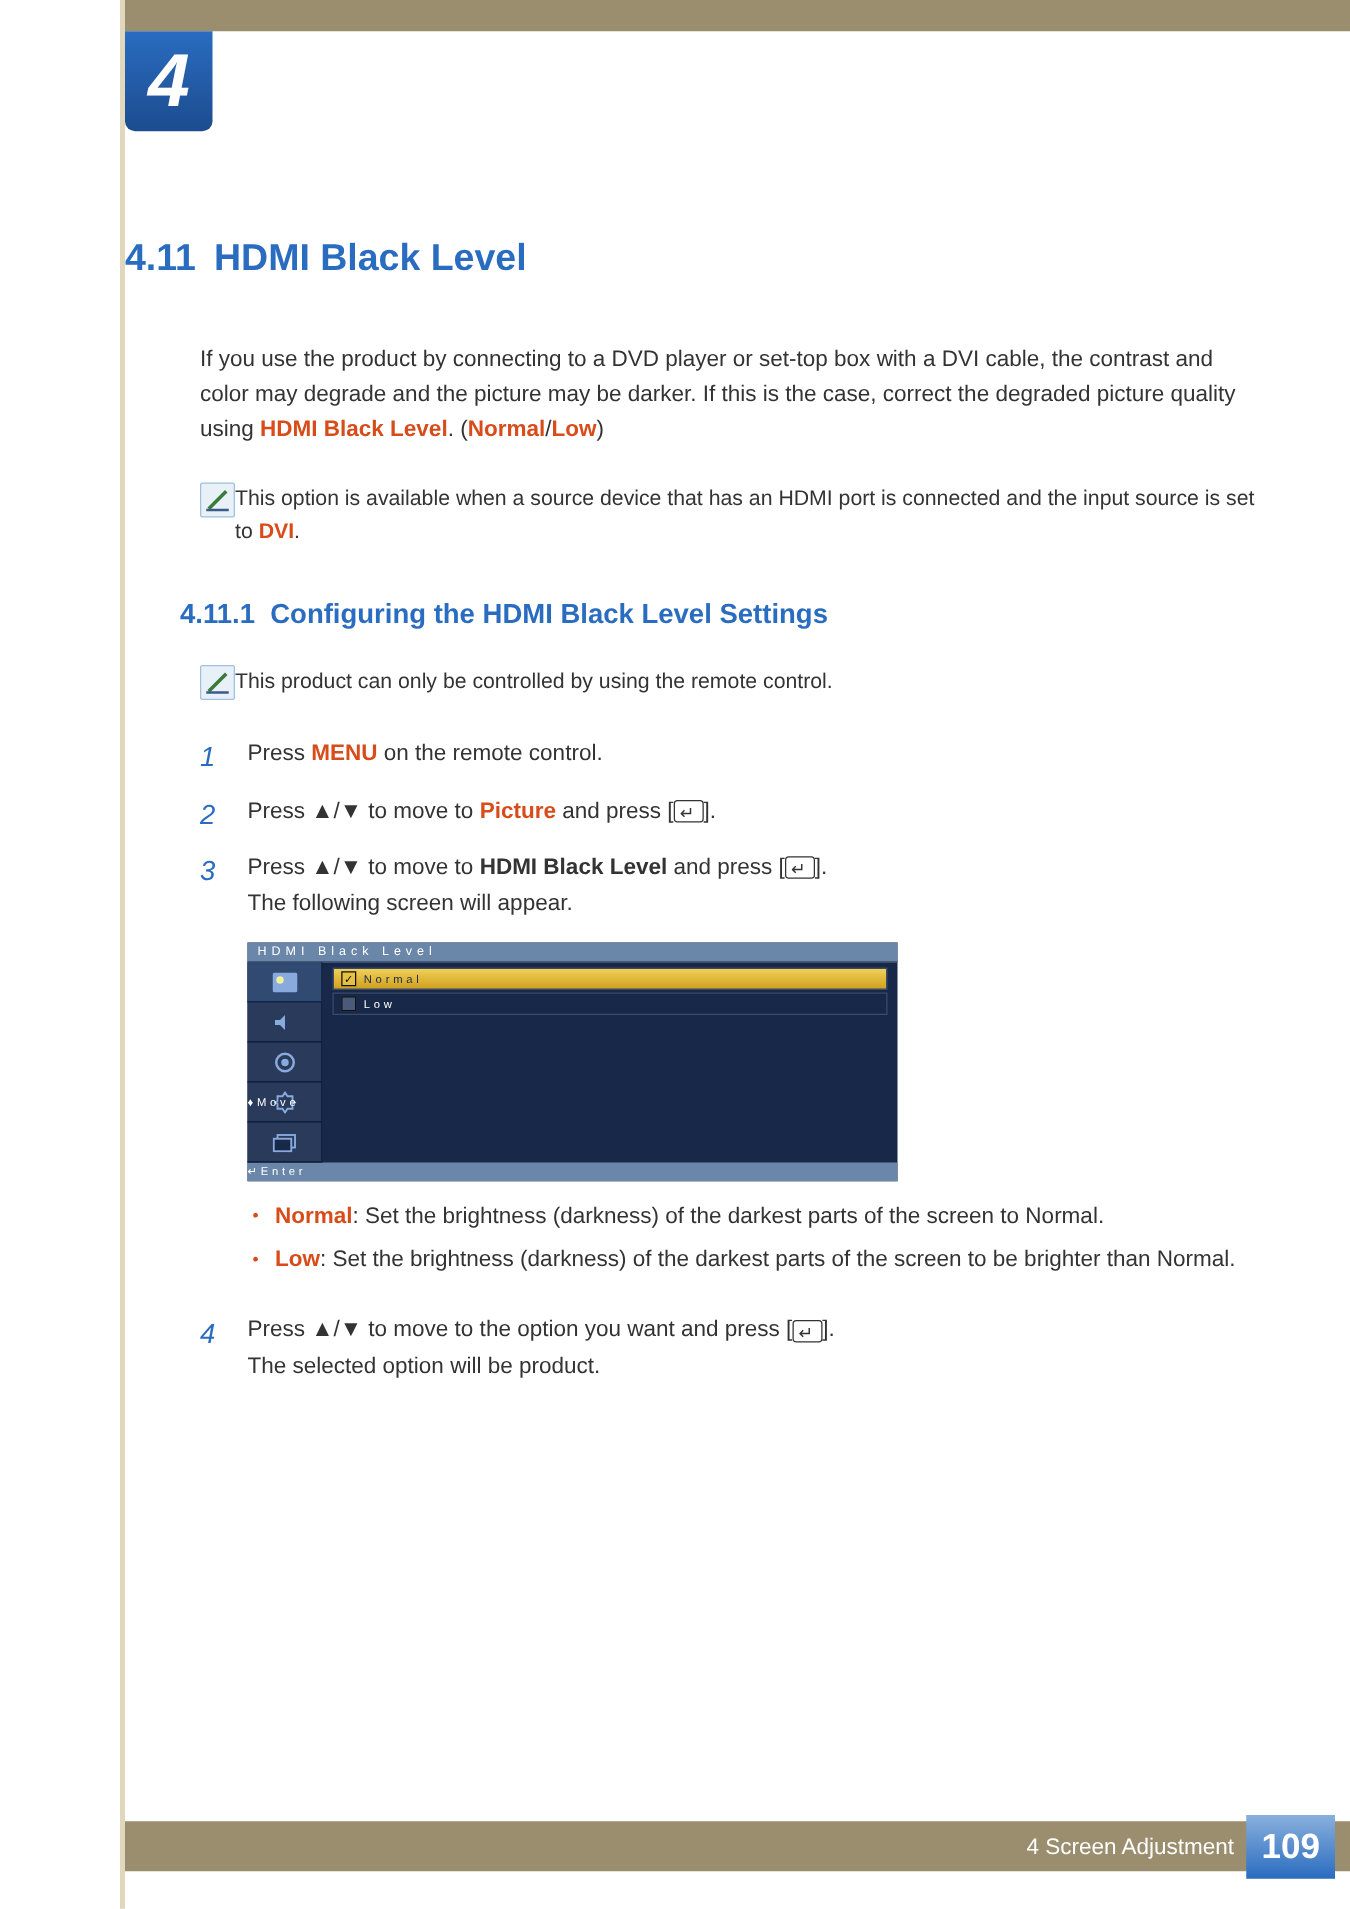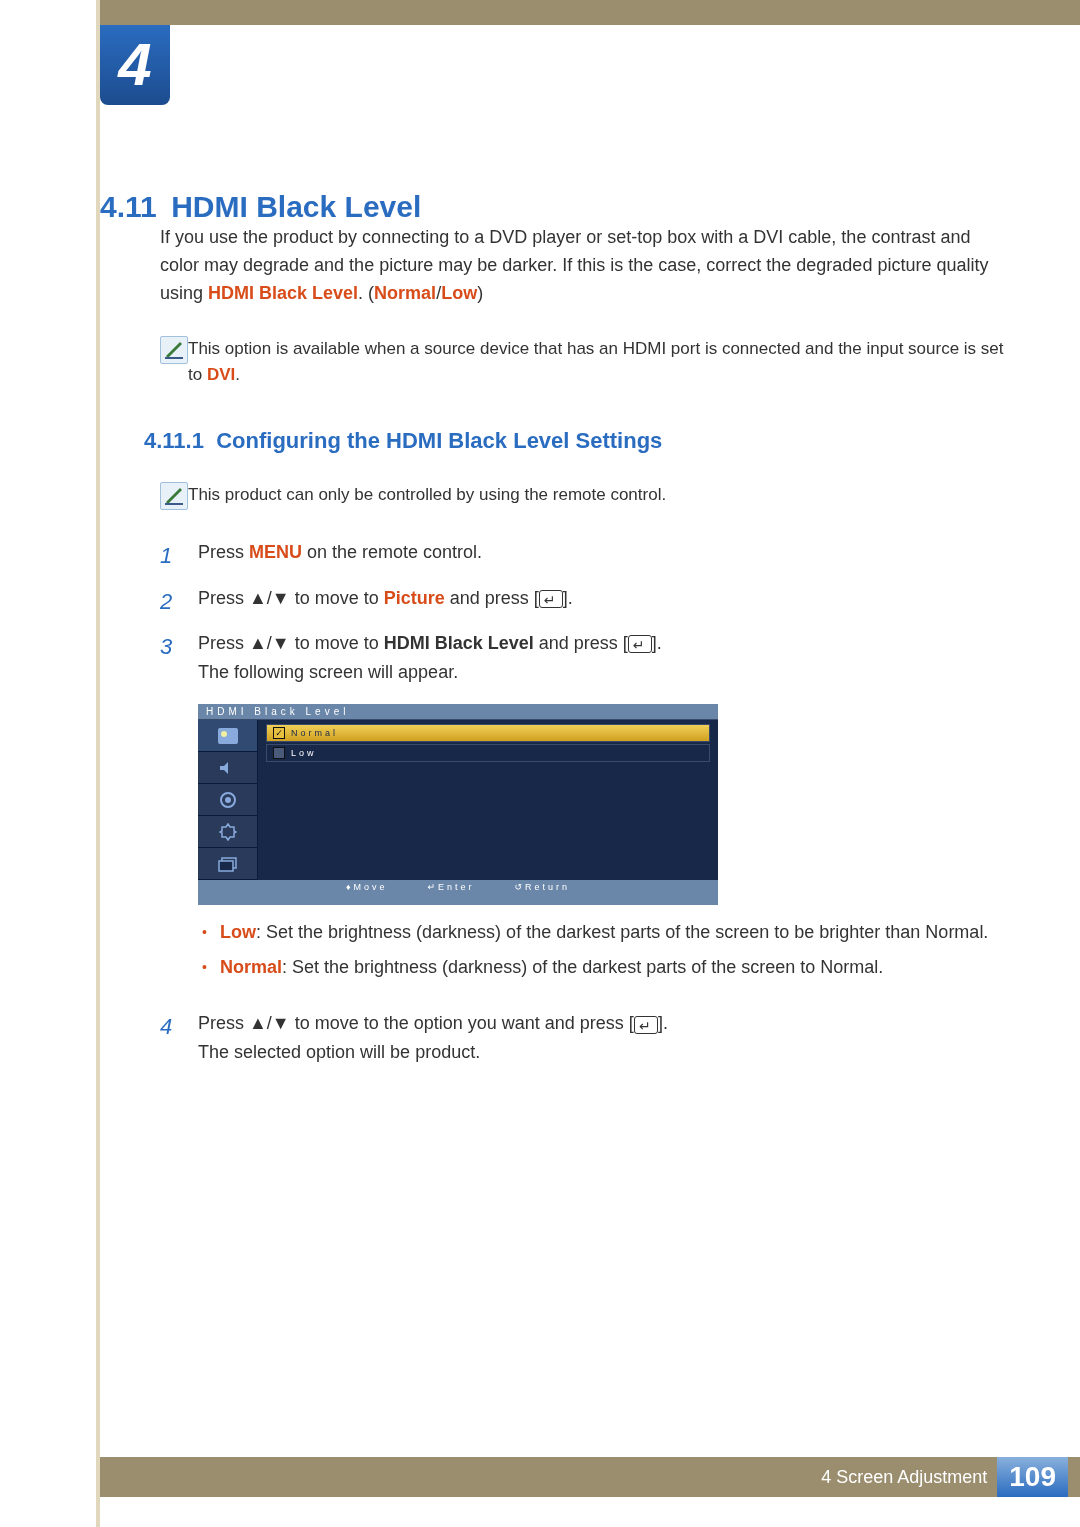--- a/index.html
+++ b/index.html
@@ -64,21 +64,21 @@
     color: #2a6cc0;
     font-size: 30px;
     font-weight: bold;
   }
   .section-title {
     color: #2a6cc0;
     font-size: 30px;
     font-weight: bold;
     margin-left: 10px;
   }
-  .section-row { }
+  .section-row { margin-bottom: 50px; }
   .body-text {
     font-size: 18px;
     color: #333;
     line-height: 1.55;
     margin-left: 60px;
     margin-bottom: 28px;
   }
   .b-red { color: #d84c1a; font-weight: bold; }
   .b-dark { color: #333; font-weight: bold; }
   .note-block {
@@ -203,23 +203,24 @@
   .osd-row .chk.empty { background: #4a5a7a; color: transparent; }
   .osd-row.sel { background: linear-gradient(180deg, #f0d058 0%, #d0a020 100%); color: #1a2a4a; }
   .osd-footer {
     background: #6a86a8;
     display: flex;
     justify-content: center;
     gap: 40px;
     padding: 0px 0;
     letter-spacing: 3px;
     font-size: 9px;
-    height: 25px;
+    height: 15px;
     line-height: 15px;
     color: #fff;
+    flex-direction: column;
   }
   .bullets {
     margin: 4px 0 18px 0;
   }
   .bullets li {
     list-style: none;
     position: relative;
     padding-left: 22px;
     margin-bottom: 8px;
     font-size: 18px;
@@ -250,21 +251,21 @@
     color: #fff;
     font-size: 18px;
     margin-right: 10px;
   }
   .footer-num {
     background: linear-gradient(180deg, #89b0dc 0%, #2a6cc0 100%);
     color: #fff;
     font-size: 28px;
     font-weight: bold;
     padding: 3px 12px;
-    height: 40px;
+    height: 51px;
     display: flex;
     align-items: center;
   }
 </style>
 </head>
 <body>
 
 <div class="page">
   <div class="top-bar"></div>
   <div class="left-stripe"></div>
@@ -373,22 +374,22 @@
               </div>
             </div>
             <div class="osd-footer">
               <span>♦<span>Move</span></span>
               <span>↵<span>Enter</span></span>
               <span>↺<span>Return</span></span>
             </div>
           </div>
 
           <ul class="bullets">
+            <li><span class="b-red">Normal</span><span>: Set the brightness (darkness) of the darkest parts of the screen to Normal.</span></li>
             <li><span class="b-red">Low</span><span>: Set the brightness (darkness) of the darkest parts of the screen to be brighter than Normal.</span></li>
-            <li><span class="b-red">Normal</span><span>: Set the brightness (darkness) of the darkest parts of the screen to Normal.</span></li>
           </ul>
         </div>
       </div>
 
       <div class="step">
         <div class="step-num">4</div>
         <div class="step-body">
           <span>Press </span><span class="arrows">▲/▼</span><span> to move to the option you want and press [</span><span class="enter-icon"></span><span>].</span>
           <div>The selected option will be product.</div>
         </div>

